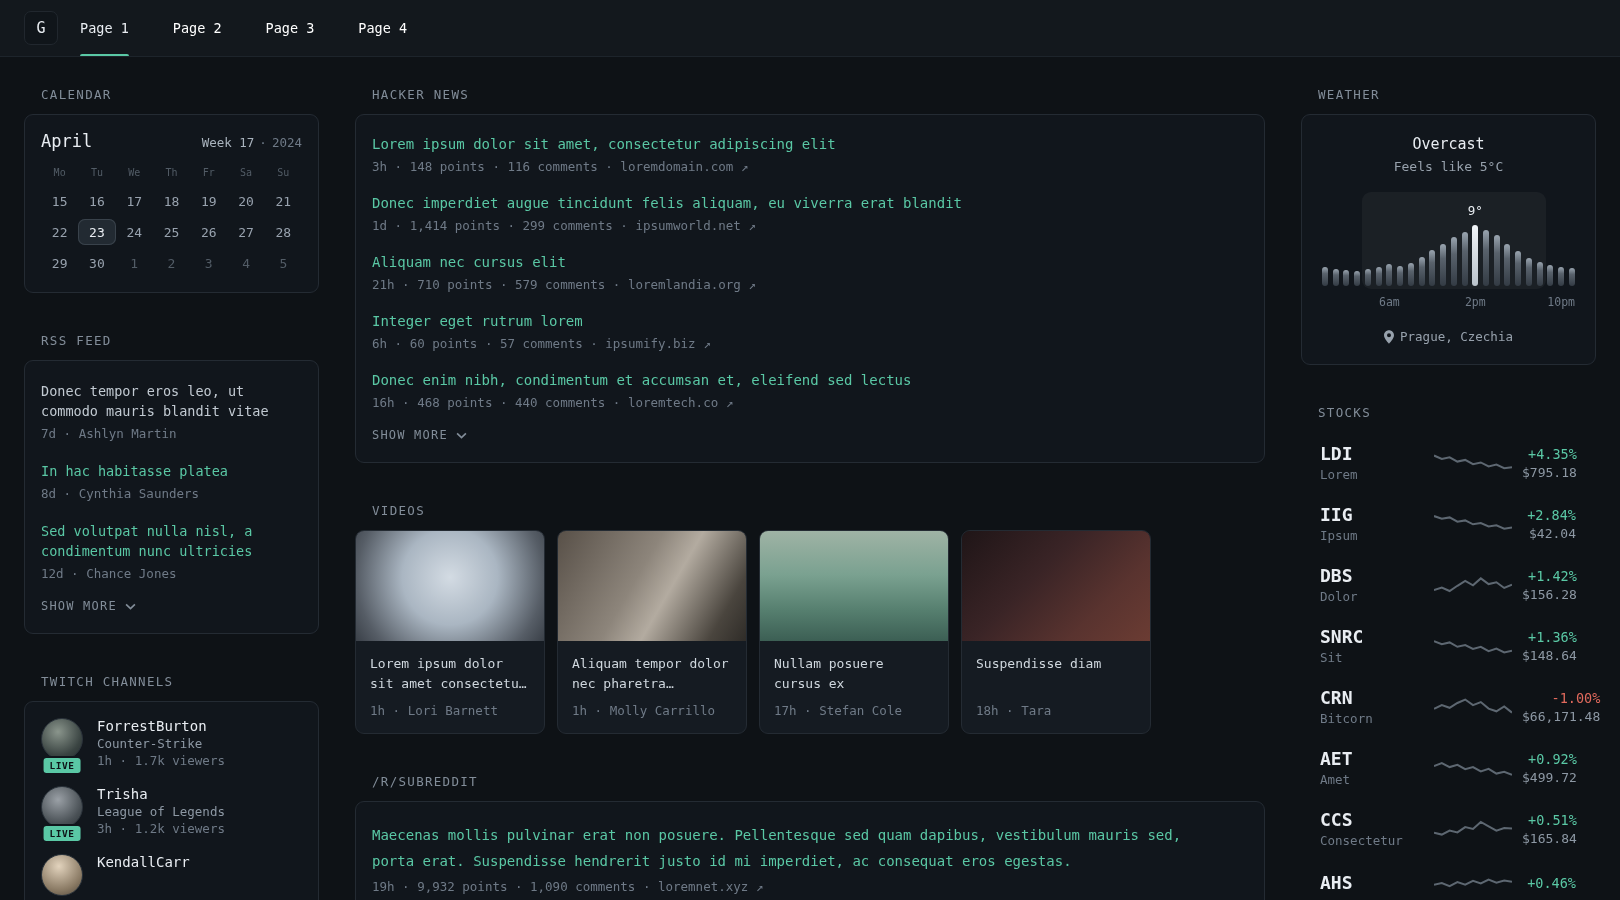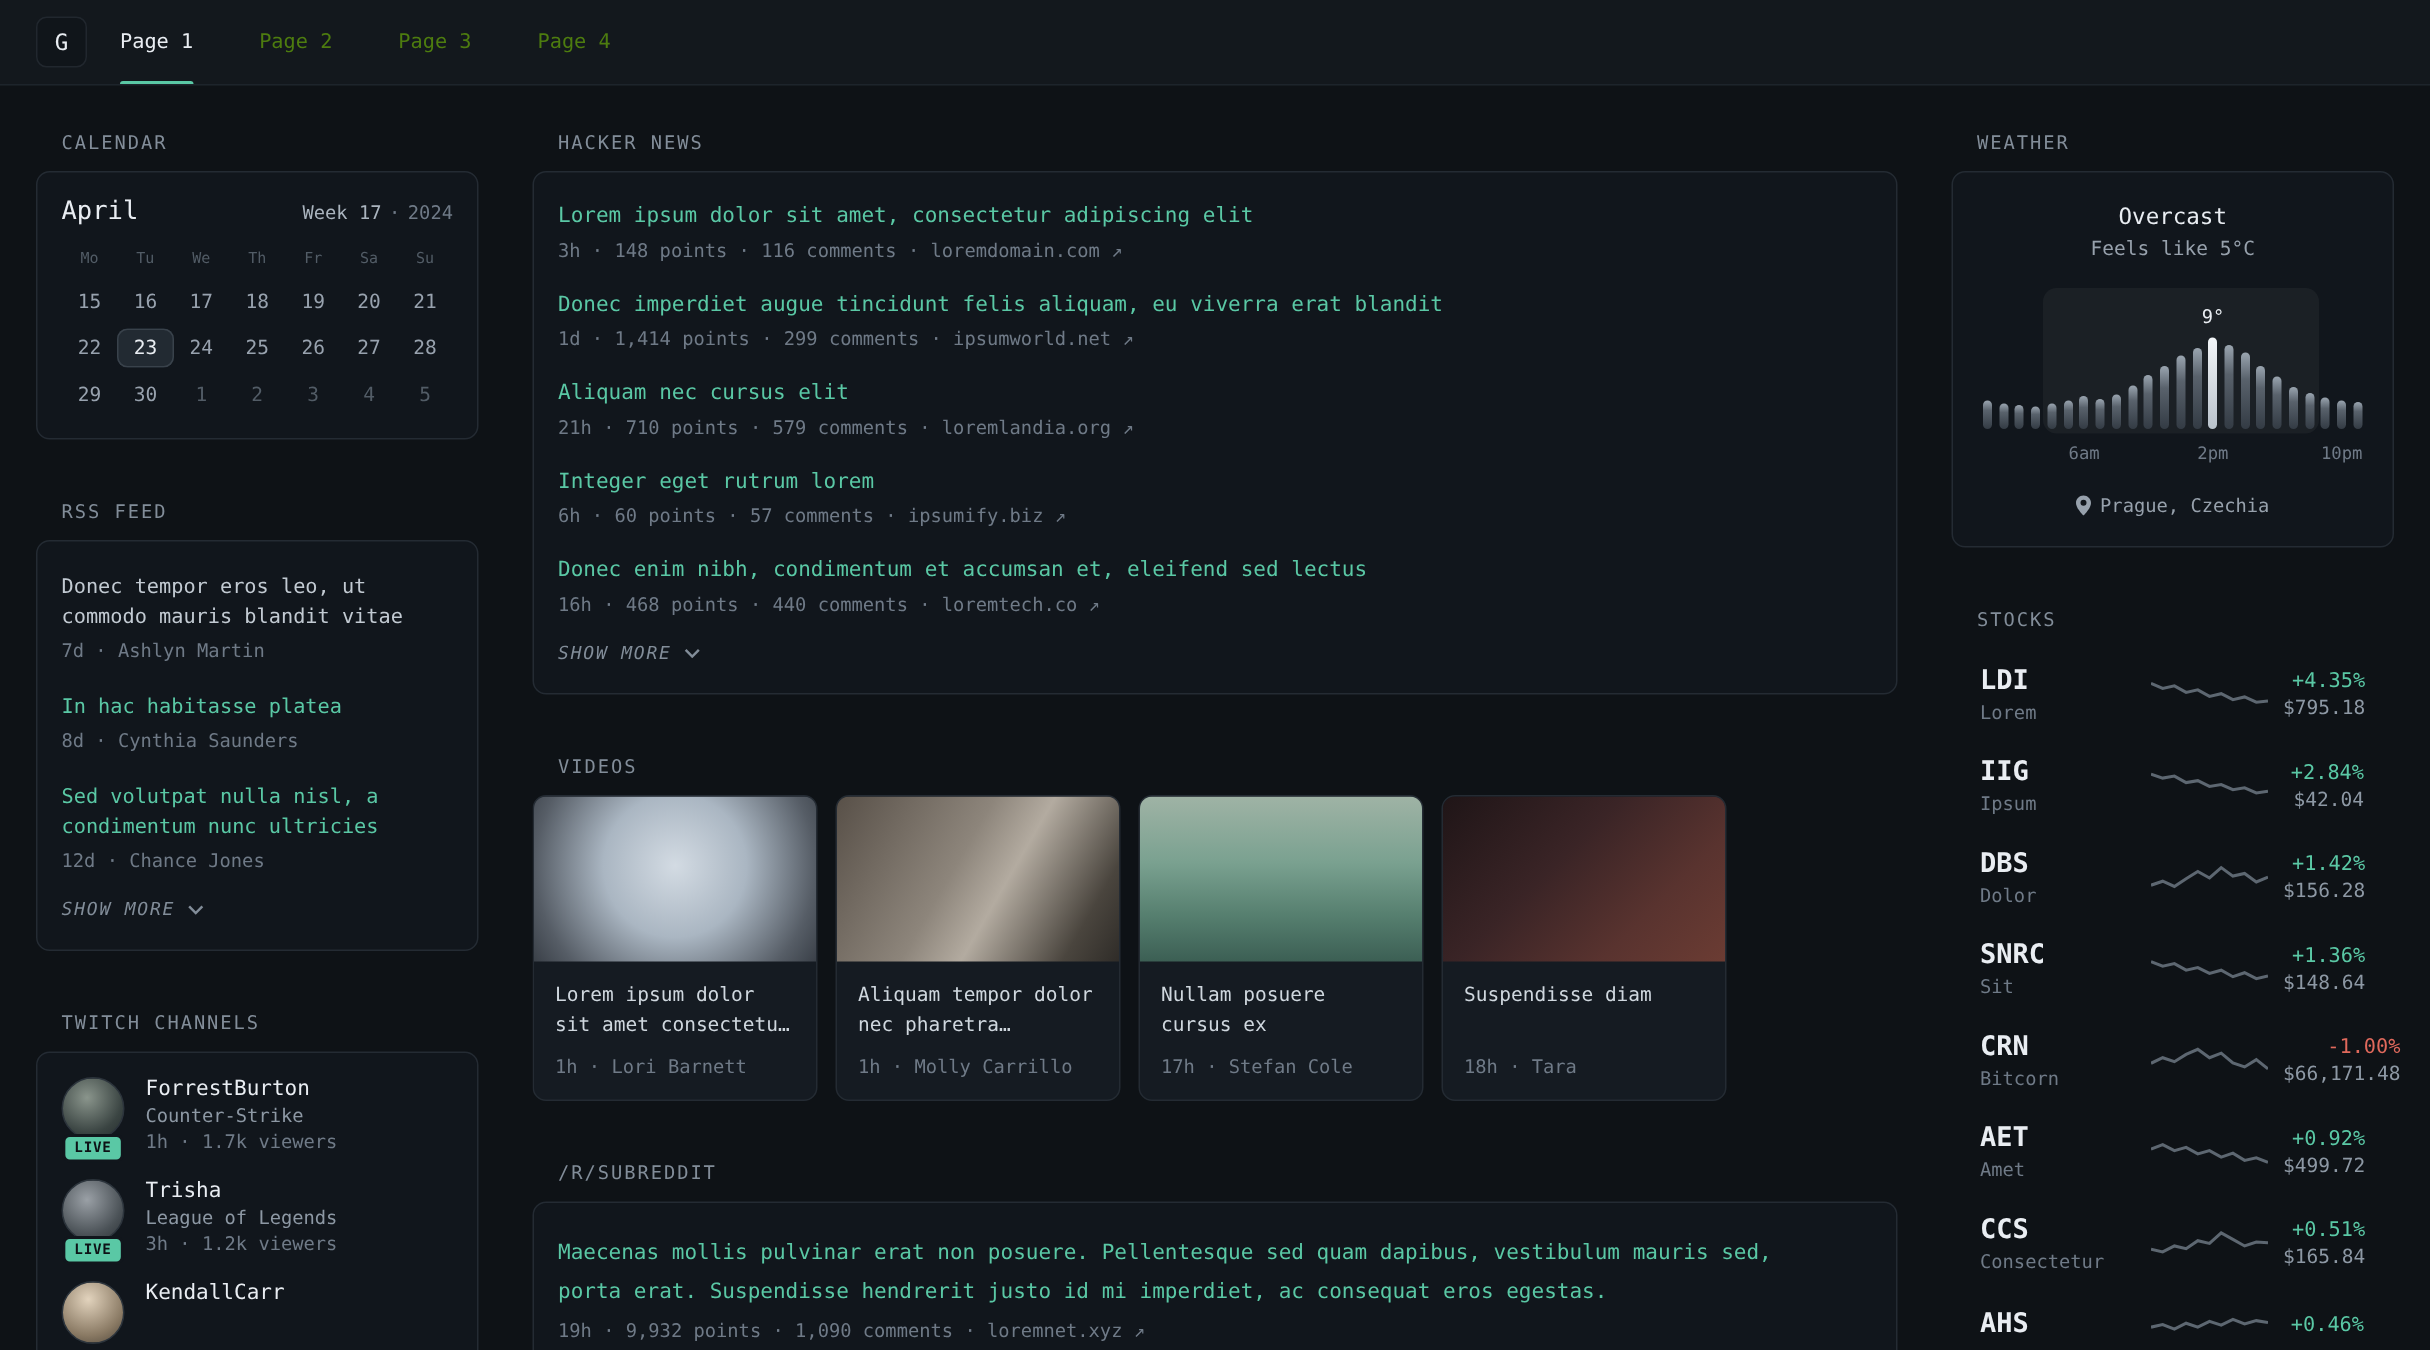--- a/index.html
+++ b/index.html
@@ -9,21 +9,21 @@
     --accent:#5ac8a5; --neg:#e0695c; --title:#828d99;
   }
   *{margin:0;padding:0;box-sizing:border-box;}
   html,body{width:1620px;height:900px;overflow:hidden;}
   body{background:var(--bg);font-family:"DejaVu Sans Mono",monospace;color:var(--text);}
   
   .topbar{height:57px;background:var(--header);border-bottom:1px solid #1d242b;display:flex;align-items:stretch;padding:0 24px;}
   .logo{align-self:center;width:34px;height:34px;border:1px solid #21272e;border-radius:7px;background:#10151a;
         display:flex;align-items:center;justify-content:center;font-size:15px;color:var(--bright);margin-right:22px;}
   .tabs{display:flex;gap:44px;}
-  .tab{display:flex;align-items:center;position:relative;font-size:13.5px;color:#4d7c0f;cursor:pointer;}
+  .tab{display:flex;align-items:center;position:relative;font-size:13.5px;color:#ffffff;cursor:pointer;}
   .tab.active{color:var(--bright);}
   .tab.active::after{content:"";position:absolute;left:0;right:0;bottom:0;height:2px;background:var(--accent);border-radius:2px 2px 0 0;}
   
   .layout{display:grid;grid-template-columns:295px minmax(0,1fr) 295px;gap:0 36px;padding:30px 24px 0;}
   .section{margin-bottom:40px;}
   .section-title{font-size:12.5px;letter-spacing:1.3px;color:var(--title);margin:0 0 12px 17px;font-weight:normal;}
   .card{background:var(--card);border:1px solid var(--border);border-radius:9px;}
   
   .calendar-card{padding:16px;}
   .cal-top{display:flex;justify-content:space-between;align-items:baseline;}
@@ -40,21 +40,21 @@
   
   .feed-card{padding:20px 16px;}
   .feed-item{margin-bottom:20px;}
   .feed-item:last-of-type{margin-bottom:0;}
   .feed-title{display:block;font-size:13.5px;line-height:20px;color:var(--accent);text-decoration:none;cursor:pointer;}
   .feed-title.read{color:#c2cad2;}
   .hn .feed-title{font-size:14px;line-height:19px;}
   .feed-meta{font-size:12.5px;color:var(--muted);margin-top:5px;}
   .feed-meta a{color:var(--muted);text-decoration:none;cursor:pointer;}
   .show-more{background:none;border:none;font-family:inherit;font-size:12px;letter-spacing:1.2px;color:var(--title);
-             display:flex;align-items:center;gap:8px;margin-top:18px;cursor:pointer;padding:0;font-style:italic;}
+             display:flex;align-items:center;gap:8px;margin-top:18px;cursor:pointer;padding:0;}
   .chev{width:11px;height:7px;stroke:var(--title);}
   .sub-title{font-size:14px;line-height:26px;max-width:822px;}
   
   .twitch-card{padding:16px;}
   .channel{display:flex;gap:14px;margin-bottom:18px;cursor:pointer;}
   .channel:last-of-type{margin-bottom:0;}
   .avatar-wrap{position:relative;width:42px;flex:none;}
   .avatar{width:42px;height:42px;border-radius:50%;border:1px solid #2c343c;}
   .av-0{background:radial-gradient(circle at 40% 32%,#8a958c,#3a4442 65%,#242c2c);}
   .av-1{background:radial-gradient(circle at 40% 32%,#9aa0a6,#4a5156 65%,#2c3236);}

